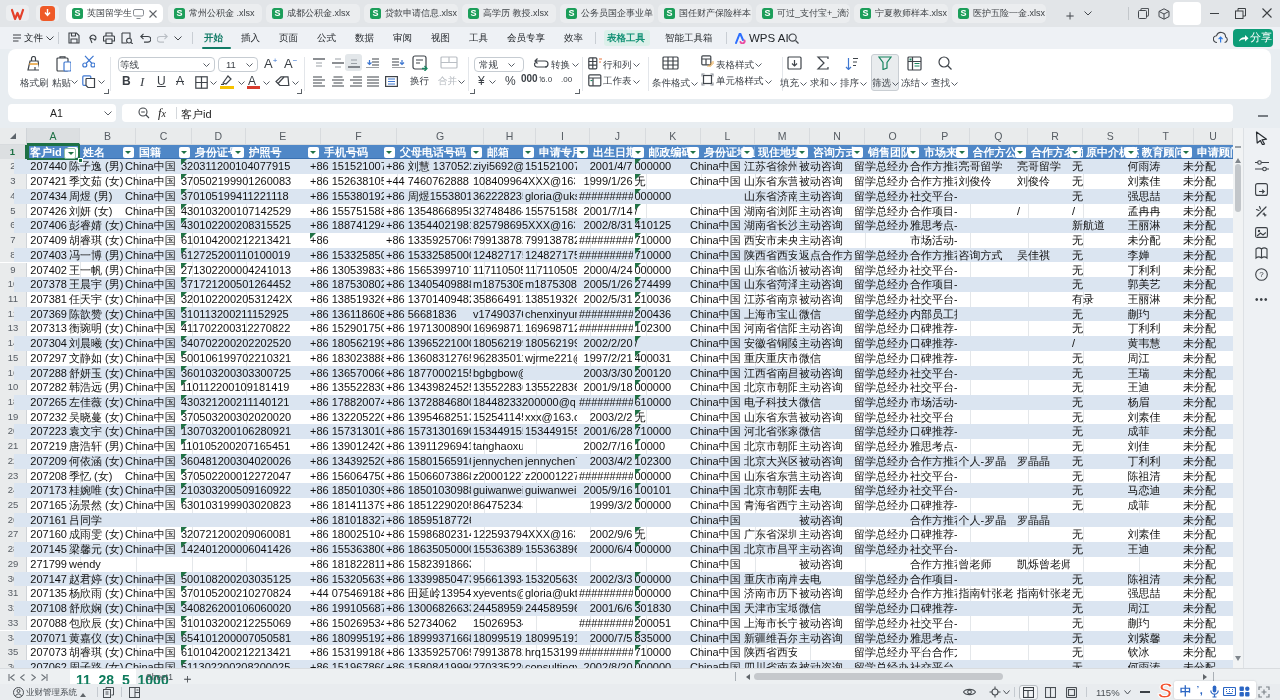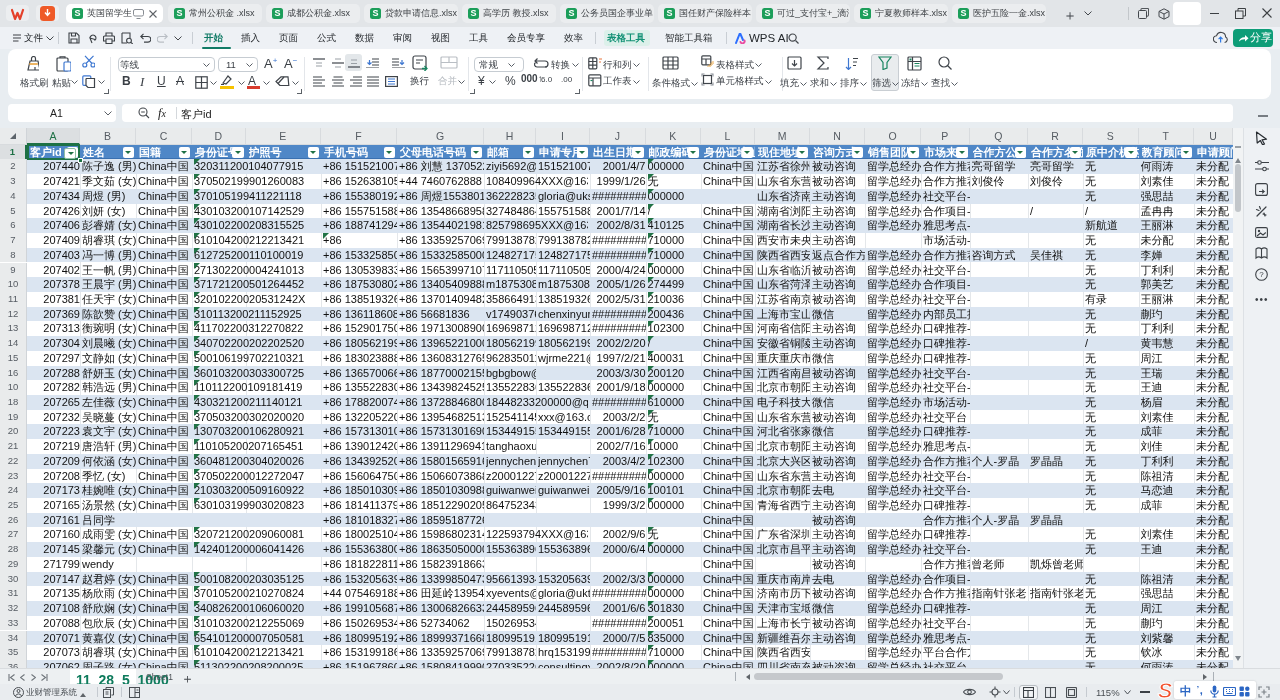--- a/index.html
+++ b/index.html
@@ -33,21 +33,21 @@
 #corner{position:absolute;left:0;top:0;width:27px;height:16.5px;background:#e9ebec;border-right:1px solid #d0d4d8;border-bottom:1px solid #d8dbde}
 #corner:after{content:"";position:absolute;left:10px;top:5px;width:0;height:0;border-left:6.5px solid transparent;border-bottom:6.5px solid #5d646b}
 .rn{position:absolute;left:0;width:27px;height:14.72px;background:#e9ebec;border-right:1px solid #d0d4d8;font-size:9.5px;color:#565c63;text-align:center;line-height:14.7px}
 .rn.sel{background:#dcdfe1;color:#1e7145;border-right:2px solid #1e7145;font-weight:700}
 
 #hrow{position:absolute;left:27px;top:16.7px;width:1206px;height:14.8px;background:#4f87c7;border-bottom:1px solid #3a70b0}
 #hrow b{position:absolute;top:0;height:14.8px;line-height:14.5px;font-size:11px;font-weight:700;color:#fff;overflow:hidden;white-space:nowrap}
 #hrow s{position:absolute;top:2px;width:11.5px;height:11px;background:#fff;border-radius:2px;text-decoration:none}
 #hrow s:after{content:"";position:absolute;left:2.7px;top:4px;border:3px solid transparent;border-top:3.5px solid #1e7145;border-bottom:0}
 
-.row{position:absolute;left:27px;width:1246px;height:14.72px}
+.row{position:absolute;left:14px;width:1246px;height:14.72px}
 .row.band{background:#dbe5f1}
 .row i,.row u{font-style:normal;text-decoration:none;position:absolute;top:0;height:14.72px;line-height:14.7px;font-size:11px;color:#111;overflow:hidden;white-space:nowrap}
 .rt{text-align:right}
 .tri:before{content:"";position:absolute;left:0;top:0;border-style:solid;border-width:3px;border-color:#217346 transparent transparent #217346}
 .cA{left:2px;width:51px}
 .cB{left:55px;width:54px}
 .cC{left:111px;width:54px}
 .cF{left:296px;width:74px}
 .cG{left:372px;width:85px}
 .cH{left:459px;width:50px}

